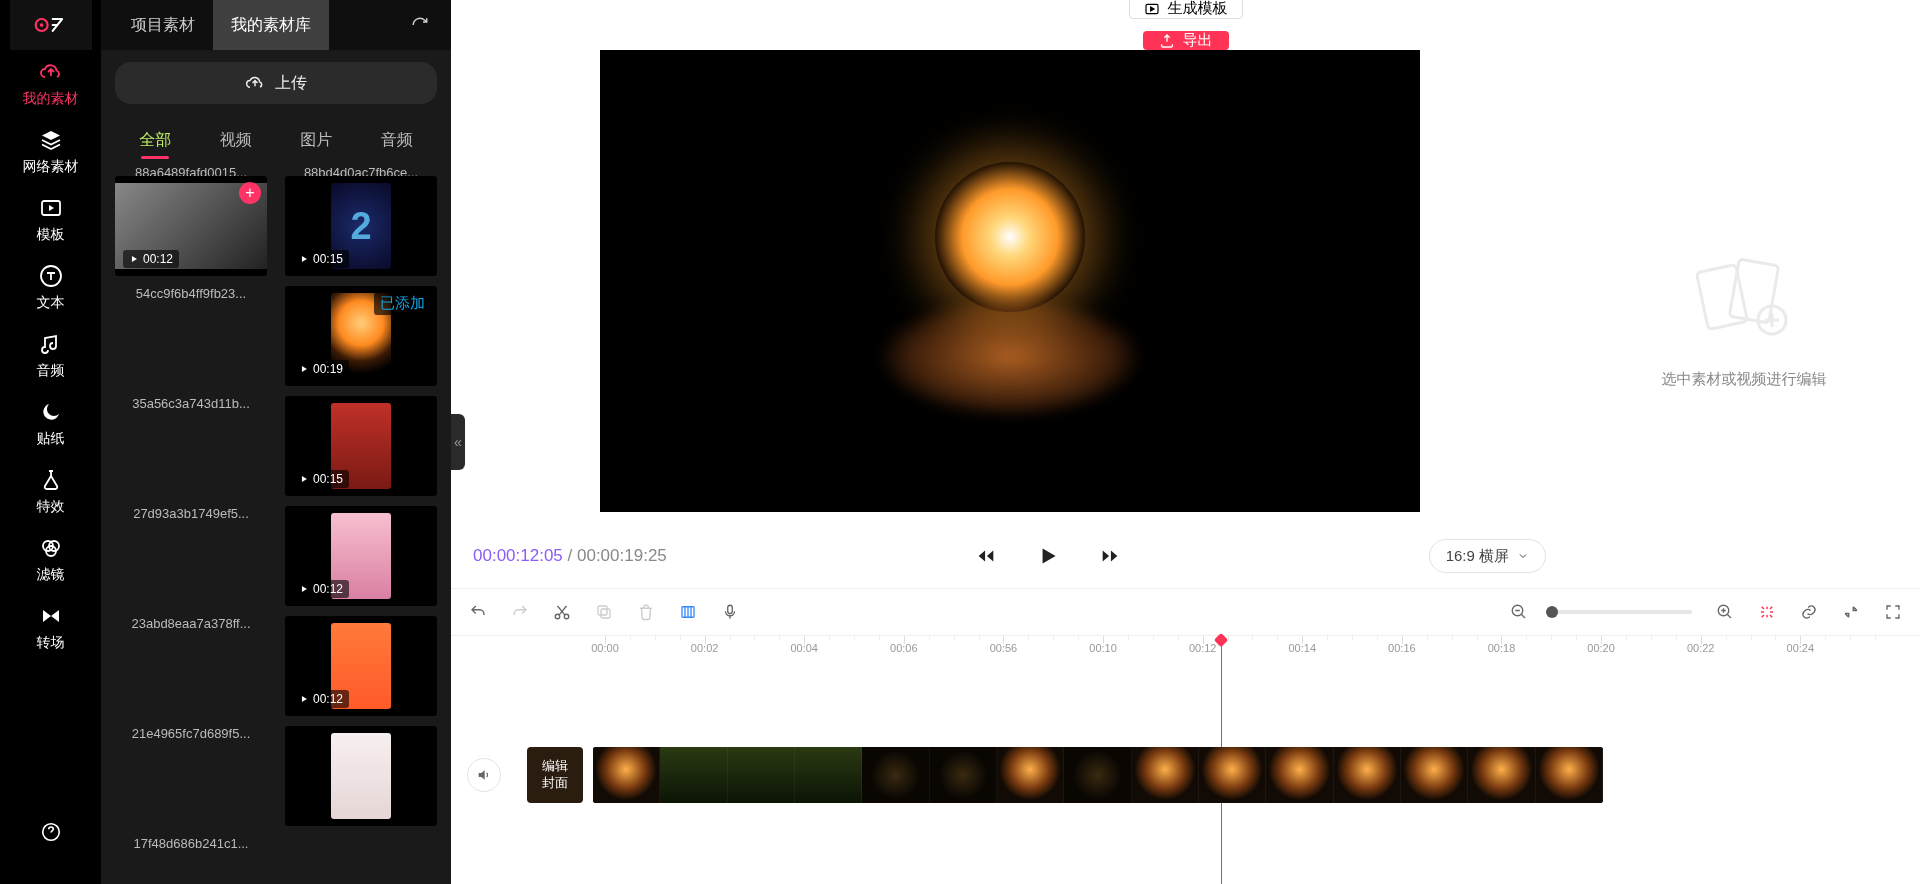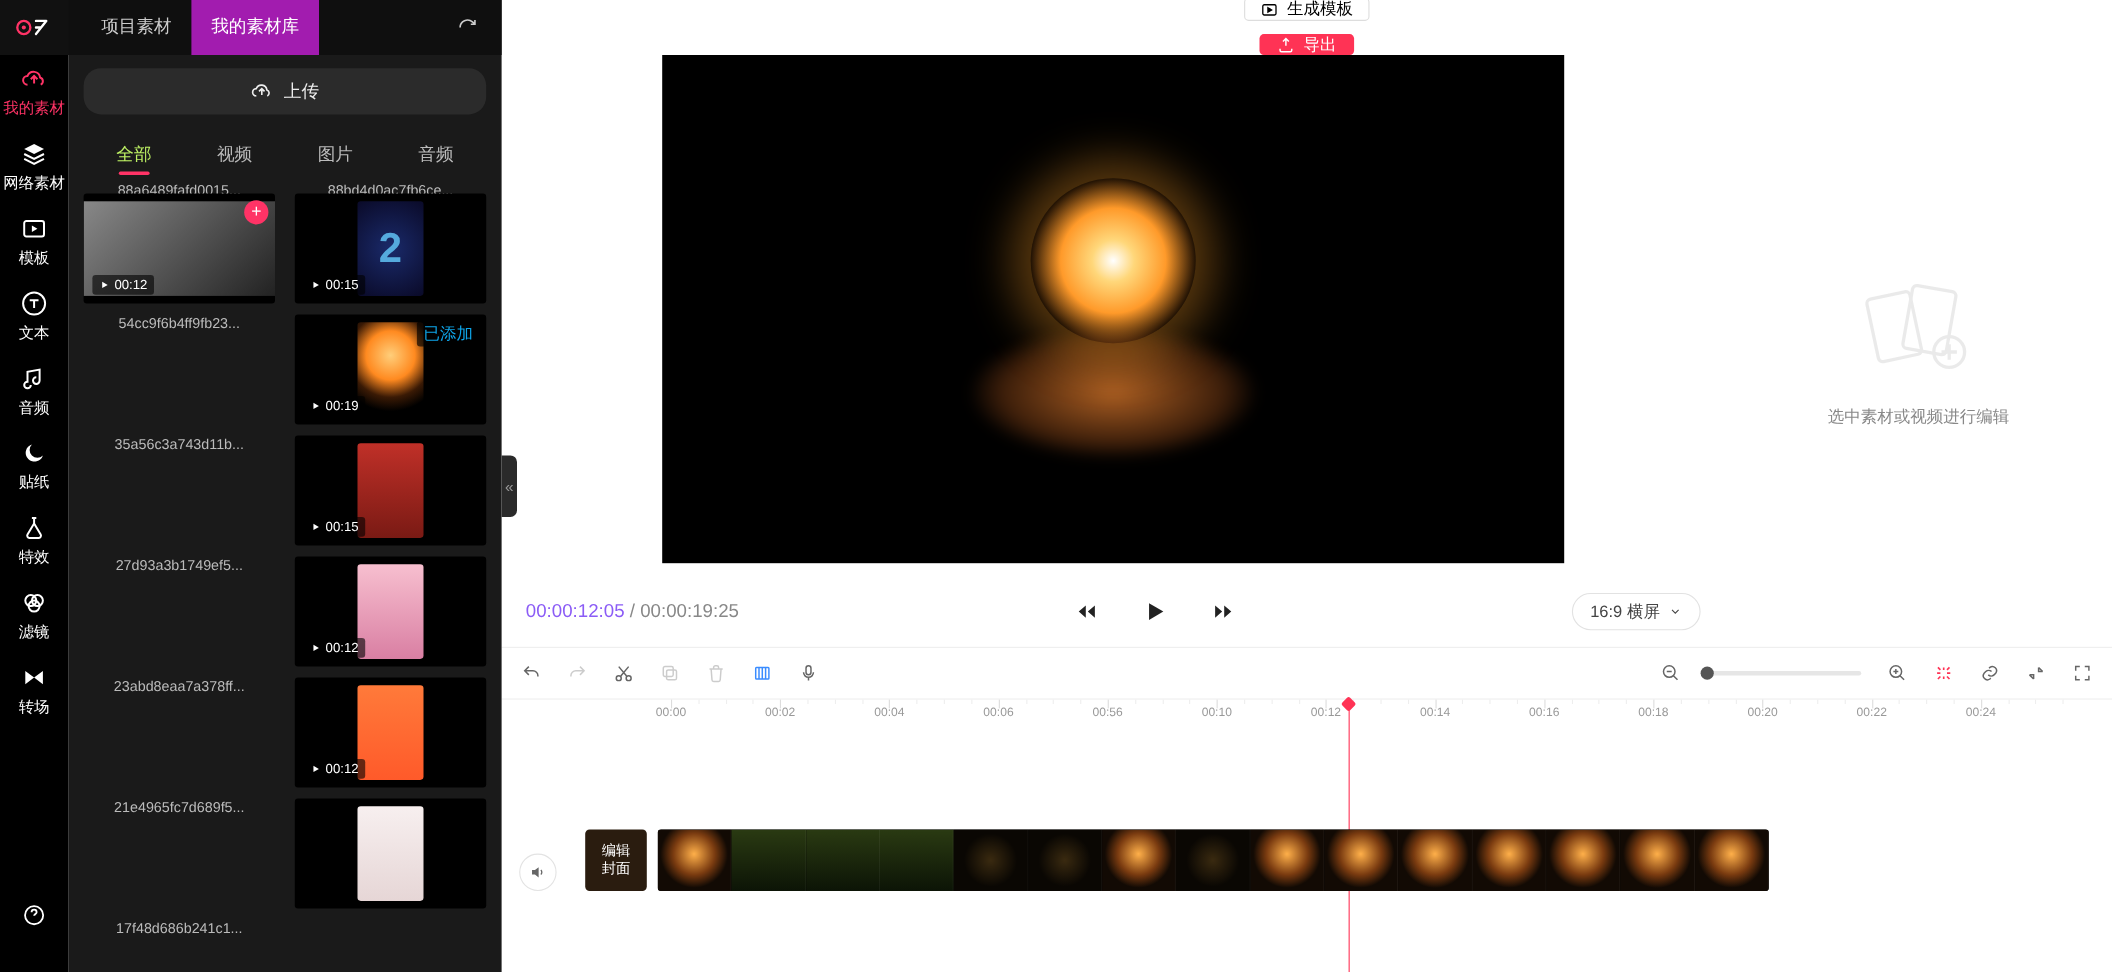--- a/index.html
+++ b/index.html
@@ -1,28 +1,28 @@
 <!DOCTYPE html>
 <html><head>
 <meta charset="utf-8">
 <style>
 * { margin: 0; padding: 0; box-sizing: border-box; font-family: -apple-system, "Microsoft YaHei", sans-serif; }
 body { background: #fff; width: 1920px; height: 884px; overflow: hidden; display: flex; }
-.sidebar { width: 62px; background: #000; display: flex; flex-direction: column; align-items: center; padding-top: 0; }
+.sidebar { width: 101px; background: #000; display: flex; flex-direction: column; align-items: center; padding-top: 0; }
 .logo { width: 82px; height: 50px; display: flex; align-items: center; justify-content: center; background:#111; }
 .logo svg { width: 34px; height: 24px; }
 .side-item { width: 82px; height: 68px; display: flex; flex-direction: column; align-items: center; justify-content: center; color: #fff; cursor: pointer; gap: 6px; }
 .side-item.active { color: #ff3366; }
 .side-item .icon { width: 24px; height: 24px; display:flex; align-items:center; justify-content:center; }
 .side-item .lbl { font-size: 14px; }
 .side-help { margin-top: auto; margin-bottom: 18px; color:#fff; }
-.panel { width: 394px; background: #1a1a1a; display: flex; flex-direction: column; position: relative; }
+.panel { width: 350px; background: #1a1a1a; display: flex; flex-direction: column; position: relative; }
 .panel-tabs { height: 50px; display: flex; align-items: center; padding: 0 12px; background:#0f0f0f; }
 .ptab { padding: 0 18px; height: 50px; line-height: 50px; color: #ccc; font-size: 16px; cursor: pointer; }
-.ptab.active { background:#a21caf; color:#fff; }
+.ptab.active { background:#404040; color:#fff; }
 .panel-tabs .spacer { flex: 1; }
 .refresh { color: #ccc; cursor: pointer; padding: 0 10px; }
 .panel-actions { display: flex; gap: 18px; padding: 12px 14px; }
 .abtn { flex: 1; height: 42px; background: #2b2b2b; color: #eee; border-radius: 16px; display: flex; align-items: center; justify-content: center; gap: 10px; cursor: pointer; font-size: 16px; }
 .media-tabs { display: flex; padding: 4px 14px 0; gap: 0; }
 .mtab { flex: 1; text-align: center; color: #bbb; font-size: 16px; padding: 10px 0; cursor: pointer; position: relative; }
 .mtab.active { color: #bef264; }
 .mtab.active::after { content: ""; position: absolute; left: 50%; bottom: 2px; transform: translateX(-50%); width: 28px; height: 3px; background: #ff3366; border-radius: 2px; }
 .gallery { flex: 1; overflow-y: auto; padding: 4px 14px; }
 .grid { display: grid; grid-template-columns: 1fr 1fr; gap: 10px 18px; }
@@ -65,21 +65,21 @@
 .ruler { position:absolute; left: 154px; right: 20px; top:0; height:30px; display:flex; }
 .tick { flex:1; position:relative; font-size:11px; color:#999; }
 .tick span { position:absolute; left:0; top:6px; transform:translateX(-50%); }
 .tick::before { content:""; position:absolute; left:0; top:0; width:1px; height:8px; background:#ddd; }
 .tick .sub { position:absolute; top:0; width:1px; height:4px; background:#eee; }
 .tick .sub.s1{left:25%}.tick .sub.s2{left:50%}.tick .sub.s3{left:75%}
 .playhead { position:absolute; top:0; bottom:-260px; width:0; pointer-events:none; }
 .playhead .diamond { position:absolute; left:-5px; top:-1px; width:10px; height:10px; background:#ff3355; transform:rotate(45deg); border-radius:2px; }
 .playhead .line { position:absolute; left:0; top:8px; bottom:0; width:1px; background:#ff3355; }
 .tracks { flex:1; position:relative; overflow:hidden; }
-.tracks-inner { position:absolute; left:0; right:20px; top: 74px; height: 70px; display:flex; align-items:flex-end; }
+.tracks-inner { position:absolute; left:0; right:20px; top: 74px; height: 70px; display:flex; align-items:center; }
 .mute-btn { width: 34px; height:34px; border:1px solid #e3e3e3; border-radius:50%; display:flex; align-items:center; justify-content:center; margin-left: 16px; color:#666; cursor:pointer; }
 .cover-btn { width: 56px; height: 56px; margin-left: 26px; background:#2a1c0f; color:#fff; border-radius:4px; display:flex; flex-direction:column; align-items:center; justify-content:center; font-size:13px; line-height:1.3; cursor:pointer; }
 .clip-strip { margin-left: 10px; height: 56px; flex: 0 0 1010px; background:#000; border-radius:3px; display:flex; overflow:hidden; }
 .clip-strip .seg { flex:1; border-right:1px solid rgba(255,255,255,.05); background: radial-gradient(circle at 50% 40%, #ffb04a 0%, #7a3b10 40%, #120a04 65%); }
 .clip-strip .seg.dark { background: radial-gradient(circle at 50% 50%, #3a2a10 0%, #0a0703 55%); }
 .clip-strip .seg.green { background: linear-gradient(#2a3a12,#0c1406); }
 
 .art-center { width:60px; height:86px; background:#222; border-radius:3px; display:flex; align-items:center; justify-content:center; }
 .t-fire .art-center{ background: radial-gradient(circle at 50% 35%, #ffce7a 0%, #ff8a20 35%, #3a1a05 60%, #000 80%); }
 .t-count .art-center{ background: radial-gradient(circle,#1a2a6a,#0a0a28); color:#5ad; font-size:38px; font-weight:bold; }

